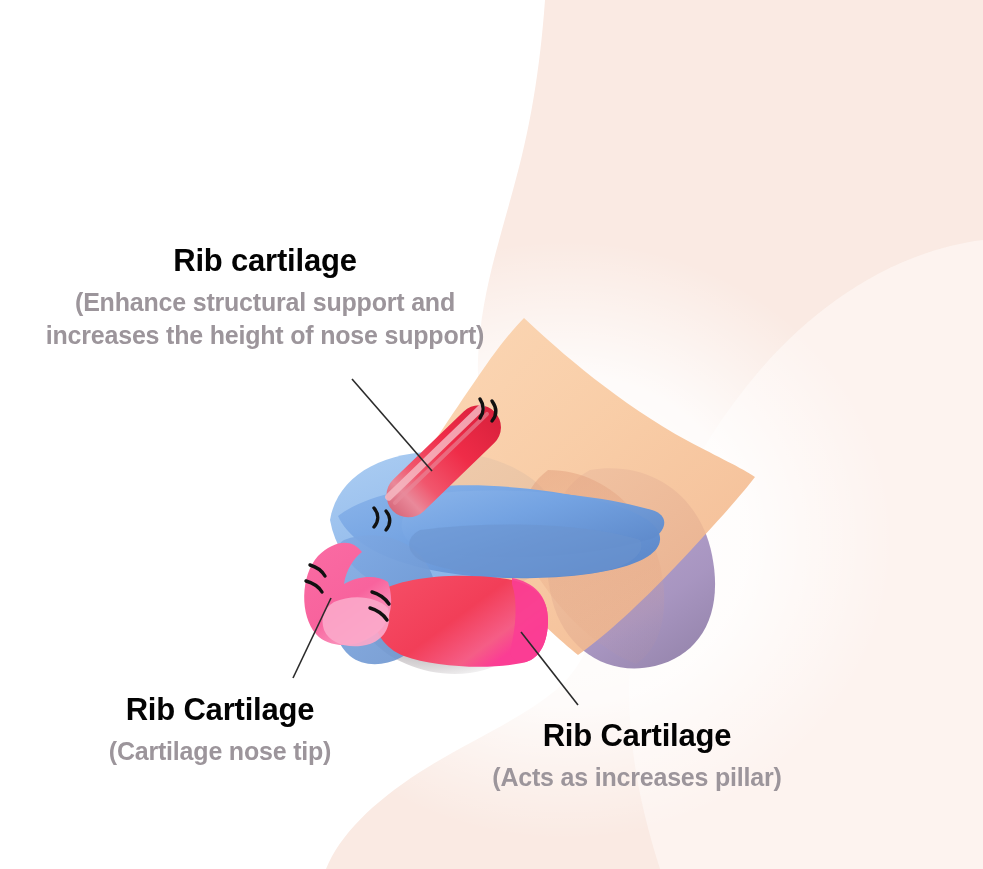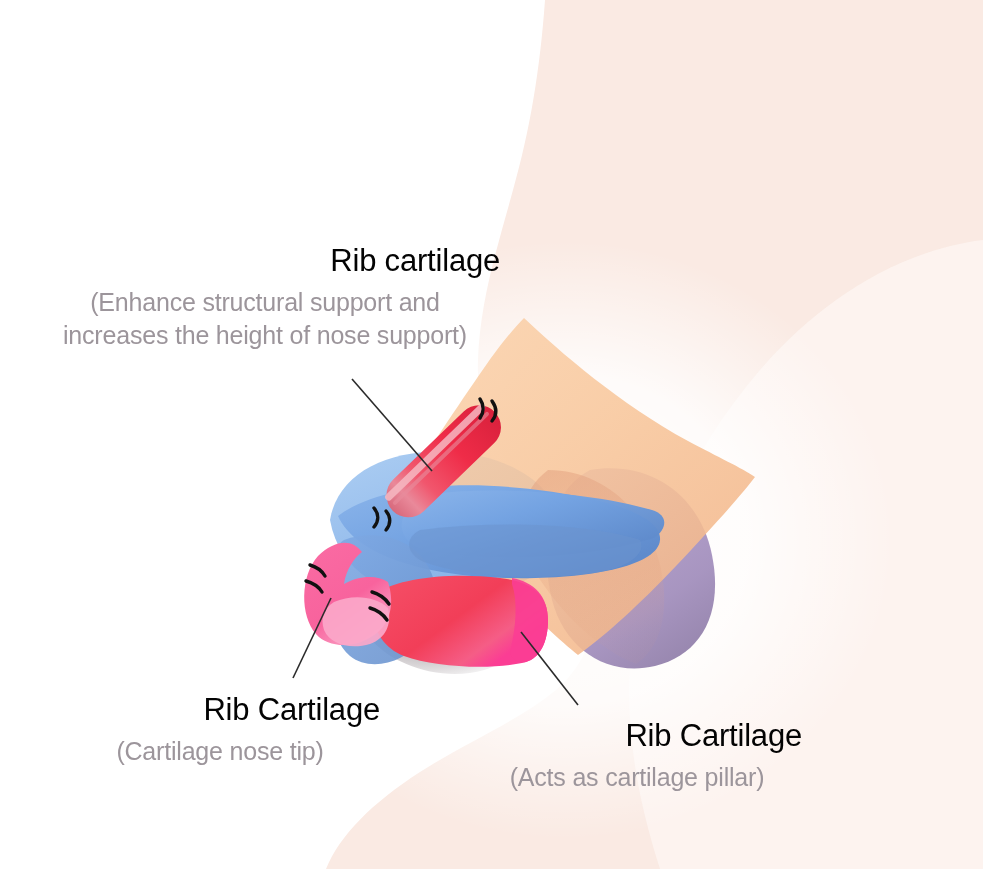--- a/index.html
+++ b/index.html
@@ -24,29 +24,28 @@
     height: 869px;
   }
   .label-group {
     position: absolute;
     text-align: center;
     white-space: nowrap;
     user-select: none;
   }
   .label-title {
     font-size: 31px;
-    font-weight: 400;
+    font-weight: 700;
     color: #030303;
     letter-spacing: -0.2px;
     line-height: 1.15;
-    text-align: right;
   }
   .label-sub {
     font-size: 25px;
-    font-weight: 400;
+    font-weight: 700;
     color: #9c959b;
     letter-spacing: -0.2px;
     line-height: 1.32;
     margin-top: 7px;
   }
   #lbl-bridge {
     left: 30px;
     top: 243px;
     width: 470px;
   }
@@ -272,16 +271,16 @@
     </div>
   </div>
 
   <div class="label-group" id="lbl-tip">
     <div class="label-title">Rib Cartilage</div>
     <div class="label-sub">(Cartilage nose tip)</div>
   </div>
 
   <div class="label-group" id="lbl-pillar">
     <div class="label-title">Rib Cartilage</div>
-    <div class="label-sub">(Acts as cartilage pillar)</div>
+    <div class="label-sub">(Acts as increases pillar)</div>
   </div>
 
 </div>
 
 </body></html>

